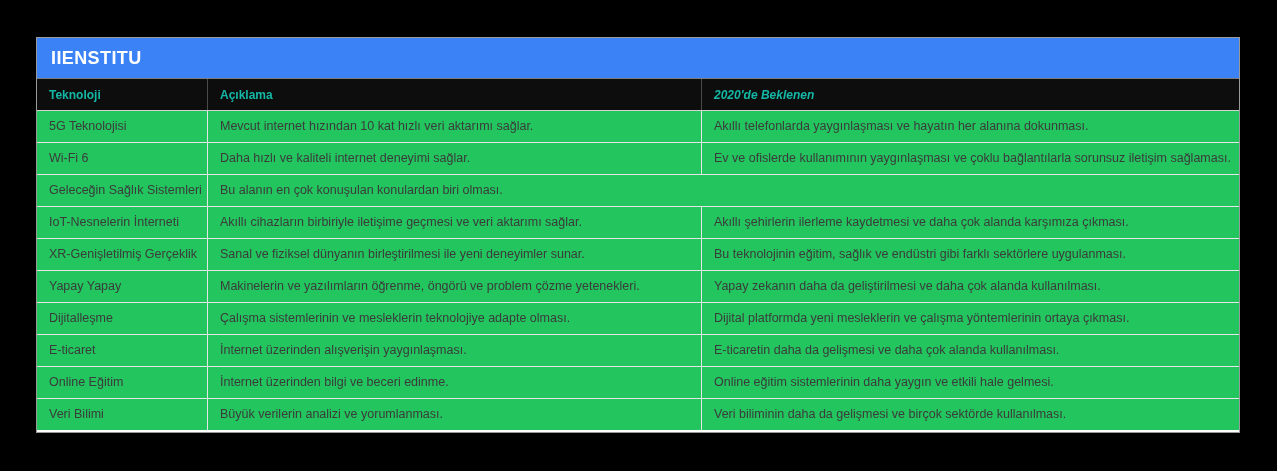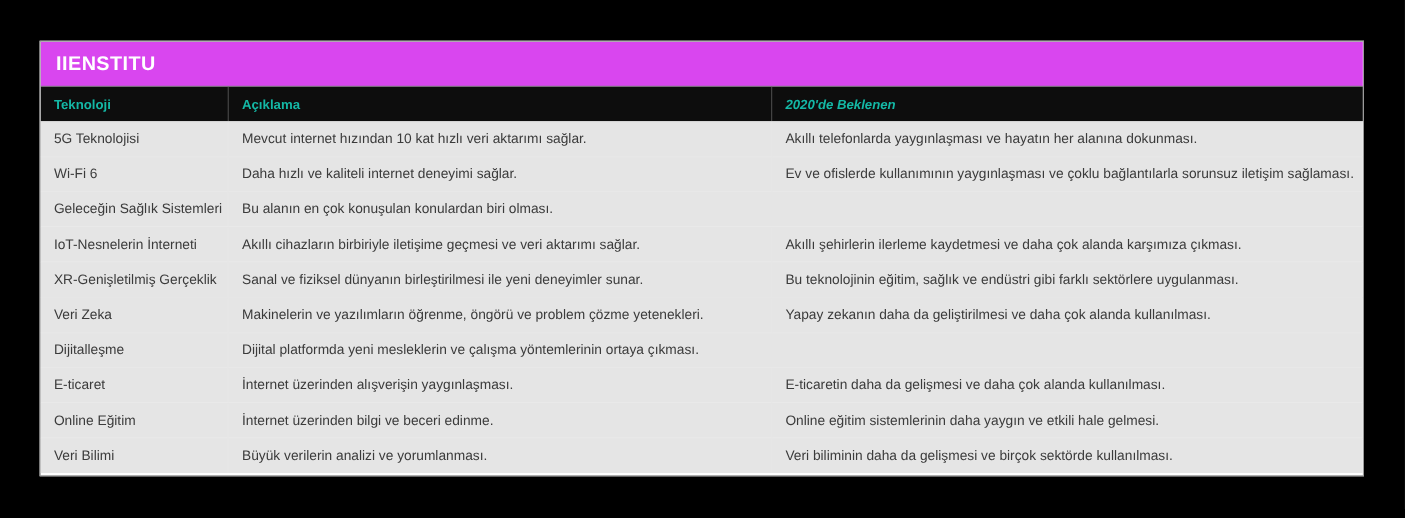--- a/index.html
+++ b/index.html
@@ -30,21 +30,21 @@
     height: 396px;
     background: #ffffff;
     box-sizing: border-box;
     border: 1px solid #9a9a9a;
     overflow: hidden;
   }
 
   
   .title-bar {
     height: 41px;
-    background: #d946ef;
+    background: #3b82f6;
     box-sizing: border-box;
     border-bottom: 1px solid #7d7d7d;
     display: flex;
     align-items: center;
     padding: 0 0 0 14px;
   }
   .brand-logo {
     color: #ffffff;
     font-size: 18px;
     font-weight: bold;
@@ -76,21 +76,21 @@
 
   
   .body-rows {
     background: #ffffff;
   }
   .row {
     display: flex;
     height: 32px;
     box-sizing: border-box;
     border-top: 1px solid #e6e6e6;
-    background: #e5e5e5;
+    background: #22c55e;
     justify-content: space-between;
   }
   .row:first-child { border-top: 1px solid #d4d4d4; }
   .cell {
     box-sizing: border-box;
     display: flex;
     align-items: center;
     color: #3b3b3b;
     font-size: 12.5px;
     padding-left: 12px;
@@ -143,26 +143,27 @@
           <div class="cell c1">IoT-Nesnelerin İnterneti</div>
           <div class="cell c2">Akıllı cihazların birbiriyle iletişime geçmesi ve veri aktarımı sağlar.</div>
           <div class="cell c3">Akıllı şehirlerin ilerleme kaydetmesi ve daha çok alanda karşımıza çıkması.</div>
         </div>
         <div class="row">
           <div class="cell c1">XR-Genişletilmiş Gerçeklik</div>
           <div class="cell c2">Sanal ve fiziksel dünyanın birleştirilmesi ile yeni deneyimler sunar.</div>
           <div class="cell c3">Bu teknolojinin eğitim, sağlık ve endüstri gibi farklı sektörlere uygulanması.</div>
         </div>
         <div class="row">
-          <div class="cell c1">Veri Zeka</div>
+          <div class="cell c1">Yapay Yapay</div>
           <div class="cell c2">Makinelerin ve yazılımların öğrenme, öngörü ve problem çözme yetenekleri.</div>
           <div class="cell c3">Yapay zekanın daha da geliştirilmesi ve daha çok alanda kullanılması.</div>
         </div>
         <div class="row">
           <div class="cell c1">Dijitalleşme</div>
+          <div class="cell c2">Çalışma sistemlerinin ve mesleklerin teknolojiye adapte olması.</div>
           <div class="cell c3">Dijital platformda yeni mesleklerin ve çalışma yöntemlerinin ortaya çıkması.</div>
         </div>
         <div class="row">
           <div class="cell c1">E-ticaret</div>
           <div class="cell c2">İnternet üzerinden alışverişin yaygınlaşması.</div>
           <div class="cell c3">E-ticaretin daha da gelişmesi ve daha çok alanda kullanılması.</div>
         </div>
         <div class="row">
           <div class="cell c1">Online Eğitim</div>
           <div class="cell c2">İnternet üzerinden bilgi ve beceri edinme.</div>

